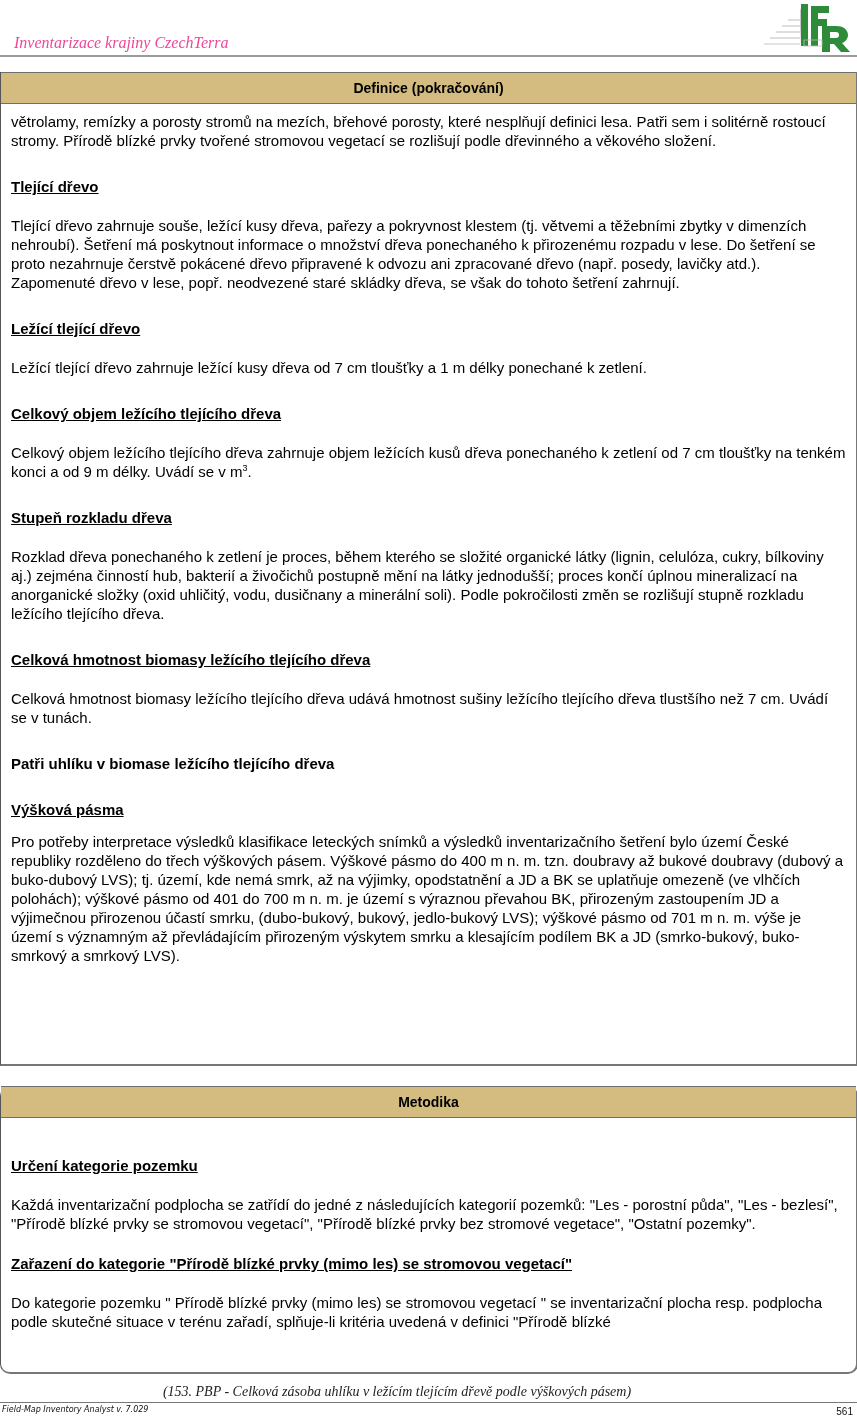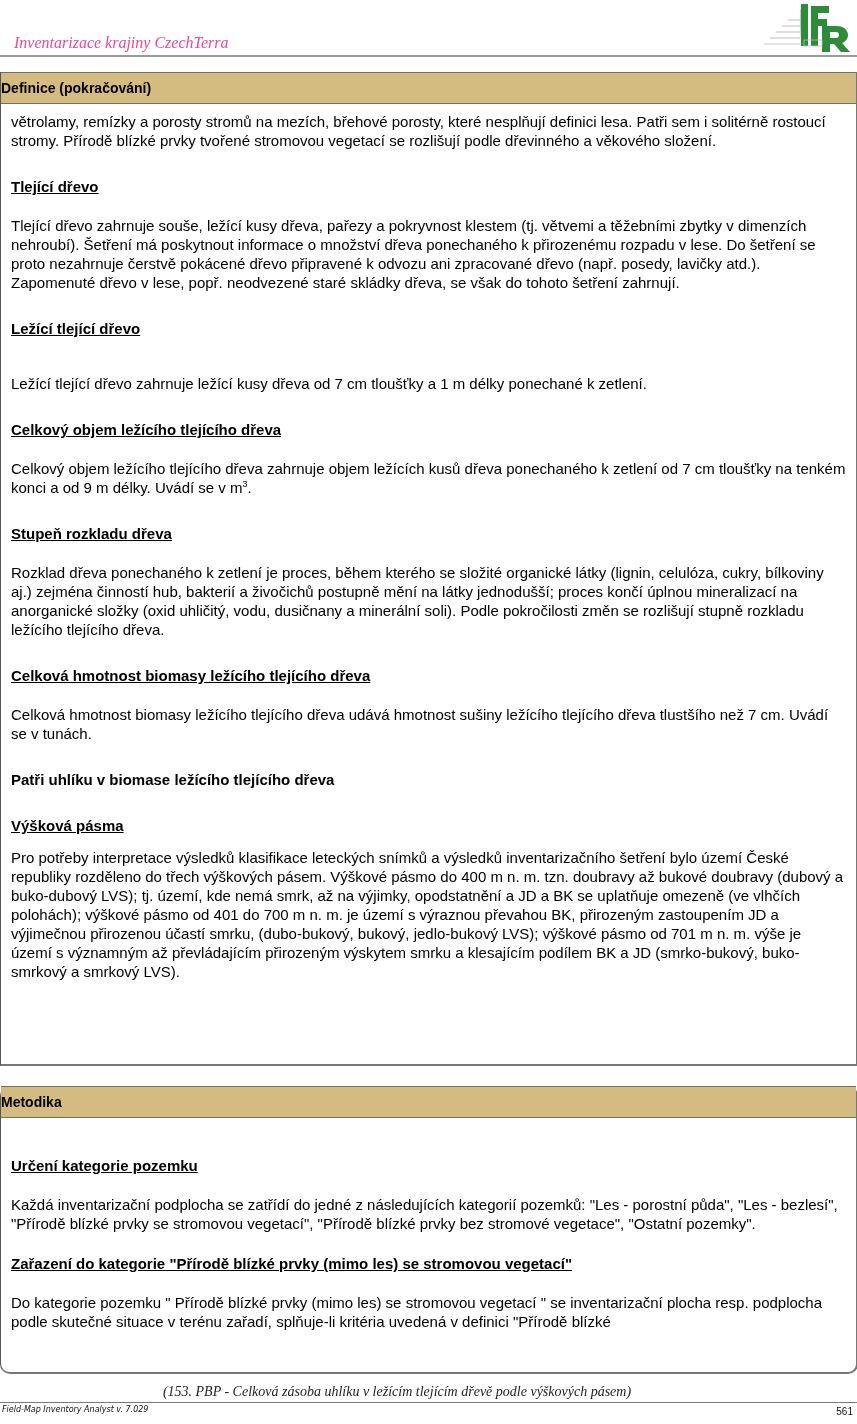--- a/index.html
+++ b/index.html
@@ -8,21 +8,21 @@
 
   .page-header { position: absolute; left: 0; top: 0; width: 857px; height: 57px; }
   .header-title { position: absolute; left: 2px; top: 34px; font-family: "Liberation Serif", serif;
                   font-style: italic; font-size: 16px; color: #ec4899; margin-left: 12px; }
   .header-rule { position: absolute; left: 0; top: 55px; width: 857px; height: 2px; background: #9a9a9a; }
   .logo { position: absolute; left: 760px; top: 2px; width: 94px; height: 50px; }
 
   .box { position: absolute; left: 0; width: 855px; border: 1px solid #555; border-top: none;
          border-right: 2px solid #777; border-bottom: 2px solid #777; background: #fff; }
   .box-header { height: 30px; background: #d4bc80; border-top: 1px solid #6f6f6f; border-bottom: 1px solid #6f6f6f;
-                text-align: left; font-weight: bold; font-size: 14px; line-height: 30px; }
+                text-align: center; font-weight: bold; font-size: 14px; line-height: 30px; }
   .box-body { padding: 0 10px; font-size: 15px; line-height: 19px; }
 
   .box1 { top: 72px; height: 992px; }
   .box2 { top: 1086px; height: 286px; border-radius: 10px; }
 
   .para { margin: 0; }
   .heading { margin: 0; font-weight: bold; }
   .heading.u { text-decoration: underline; }
   .sup { font-size: 9px; vertical-align: super; line-height: 0; }
 
@@ -58,21 +58,21 @@
 
 <div class="box box1">
   <div class="box-header">Definice (pokračování)</div>
   <div class="box-body">
     <p class="para" style="margin-top:8px">větrolamy, remízky a porosty stromů na mezích, břehové porosty, které nesplňují definici lesa. Patři sem i solitérně rostoucí stromy. Přírodě blízké prvky tvořené stromovou vegetací se rozlišují podle dřevinného a věkového složení.</p>
 
     <p class="heading u" style="margin-top:27px">Tlející dřevo</p>
     <p class="para" style="margin-top:20px">Tlející dřevo zahrnuje souše, ležící kusy dřeva, pařezy a pokryvnost klestem (tj. větvemi a těžebními zbytky v dimenzích nehroubí). Šetření má poskytnout informace o množství dřeva ponechaného k přirozenému rozpadu v lese. Do šetření se proto nezahrnuje čerstvě pokácené dřevo připravené k odvozu ani zpracované dřevo (např. posedy, lavičky atd.). Zapomenuté dřevo v lese, popř. neodvezené staré skládky dřeva, se však do tohoto šetření zahrnují.</p>
 
     <p class="heading u" style="margin-top:27px">Ležící tlející dřevo</p>
-    <p class="para" style="margin-top:36px">Ležící tlející dřevo zahrnuje ležící kusy dřeva od 7 cm tloušťky a 1 m délky ponechané k zetlení.</p>
+    <p class="para" style="margin-top:20px">Ležící tlející dřevo zahrnuje ležící kusy dřeva od 7 cm tloušťky a 1 m délky ponechané k zetlení.</p>
 
     <p class="heading u" style="margin-top:27px">Celkový objem ležícího tlejícího dřeva</p>
     <p class="para" style="margin-top:20px"><span>Celkový objem ležícího tlejícího dřeva zahrnuje objem ležících kusů dřeva ponechaného k zetlení od 7 cm tloušťky na tenkém konci a od 9 m délky. Uvádí se v m</span><span class="sup">3</span><span>.</span></p>
 
     <p class="heading u" style="margin-top:27px">Stupeň rozkladu dřeva</p>
     <p class="para" style="margin-top:20px">Rozklad dřeva ponechaného k zetlení je proces, během kterého se složité organické látky (lignin, celulóza, cukry, bílkoviny aj.) zejména činností hub, bakterií a živočichů postupně mění na látky jednodušší; proces končí úplnou mineralizací na anorganické složky (oxid uhličitý, vodu, dusičnany a minerální soli). Podle pokročilosti změn se rozlišují stupně rozkladu ležícího tlejícího dřeva.</p>
 
     <p class="heading u" style="margin-top:27px">Celková hmotnost biomasy ležícího tlejícího dřeva</p>
     <p class="para" style="margin-top:20px">Celková hmotnost biomasy ležícího tlejícího dřeva udává hmotnost sušiny ležícího tlejícího dřeva tlustšího než 7 cm. Uvádí se v tunách.</p>
 

